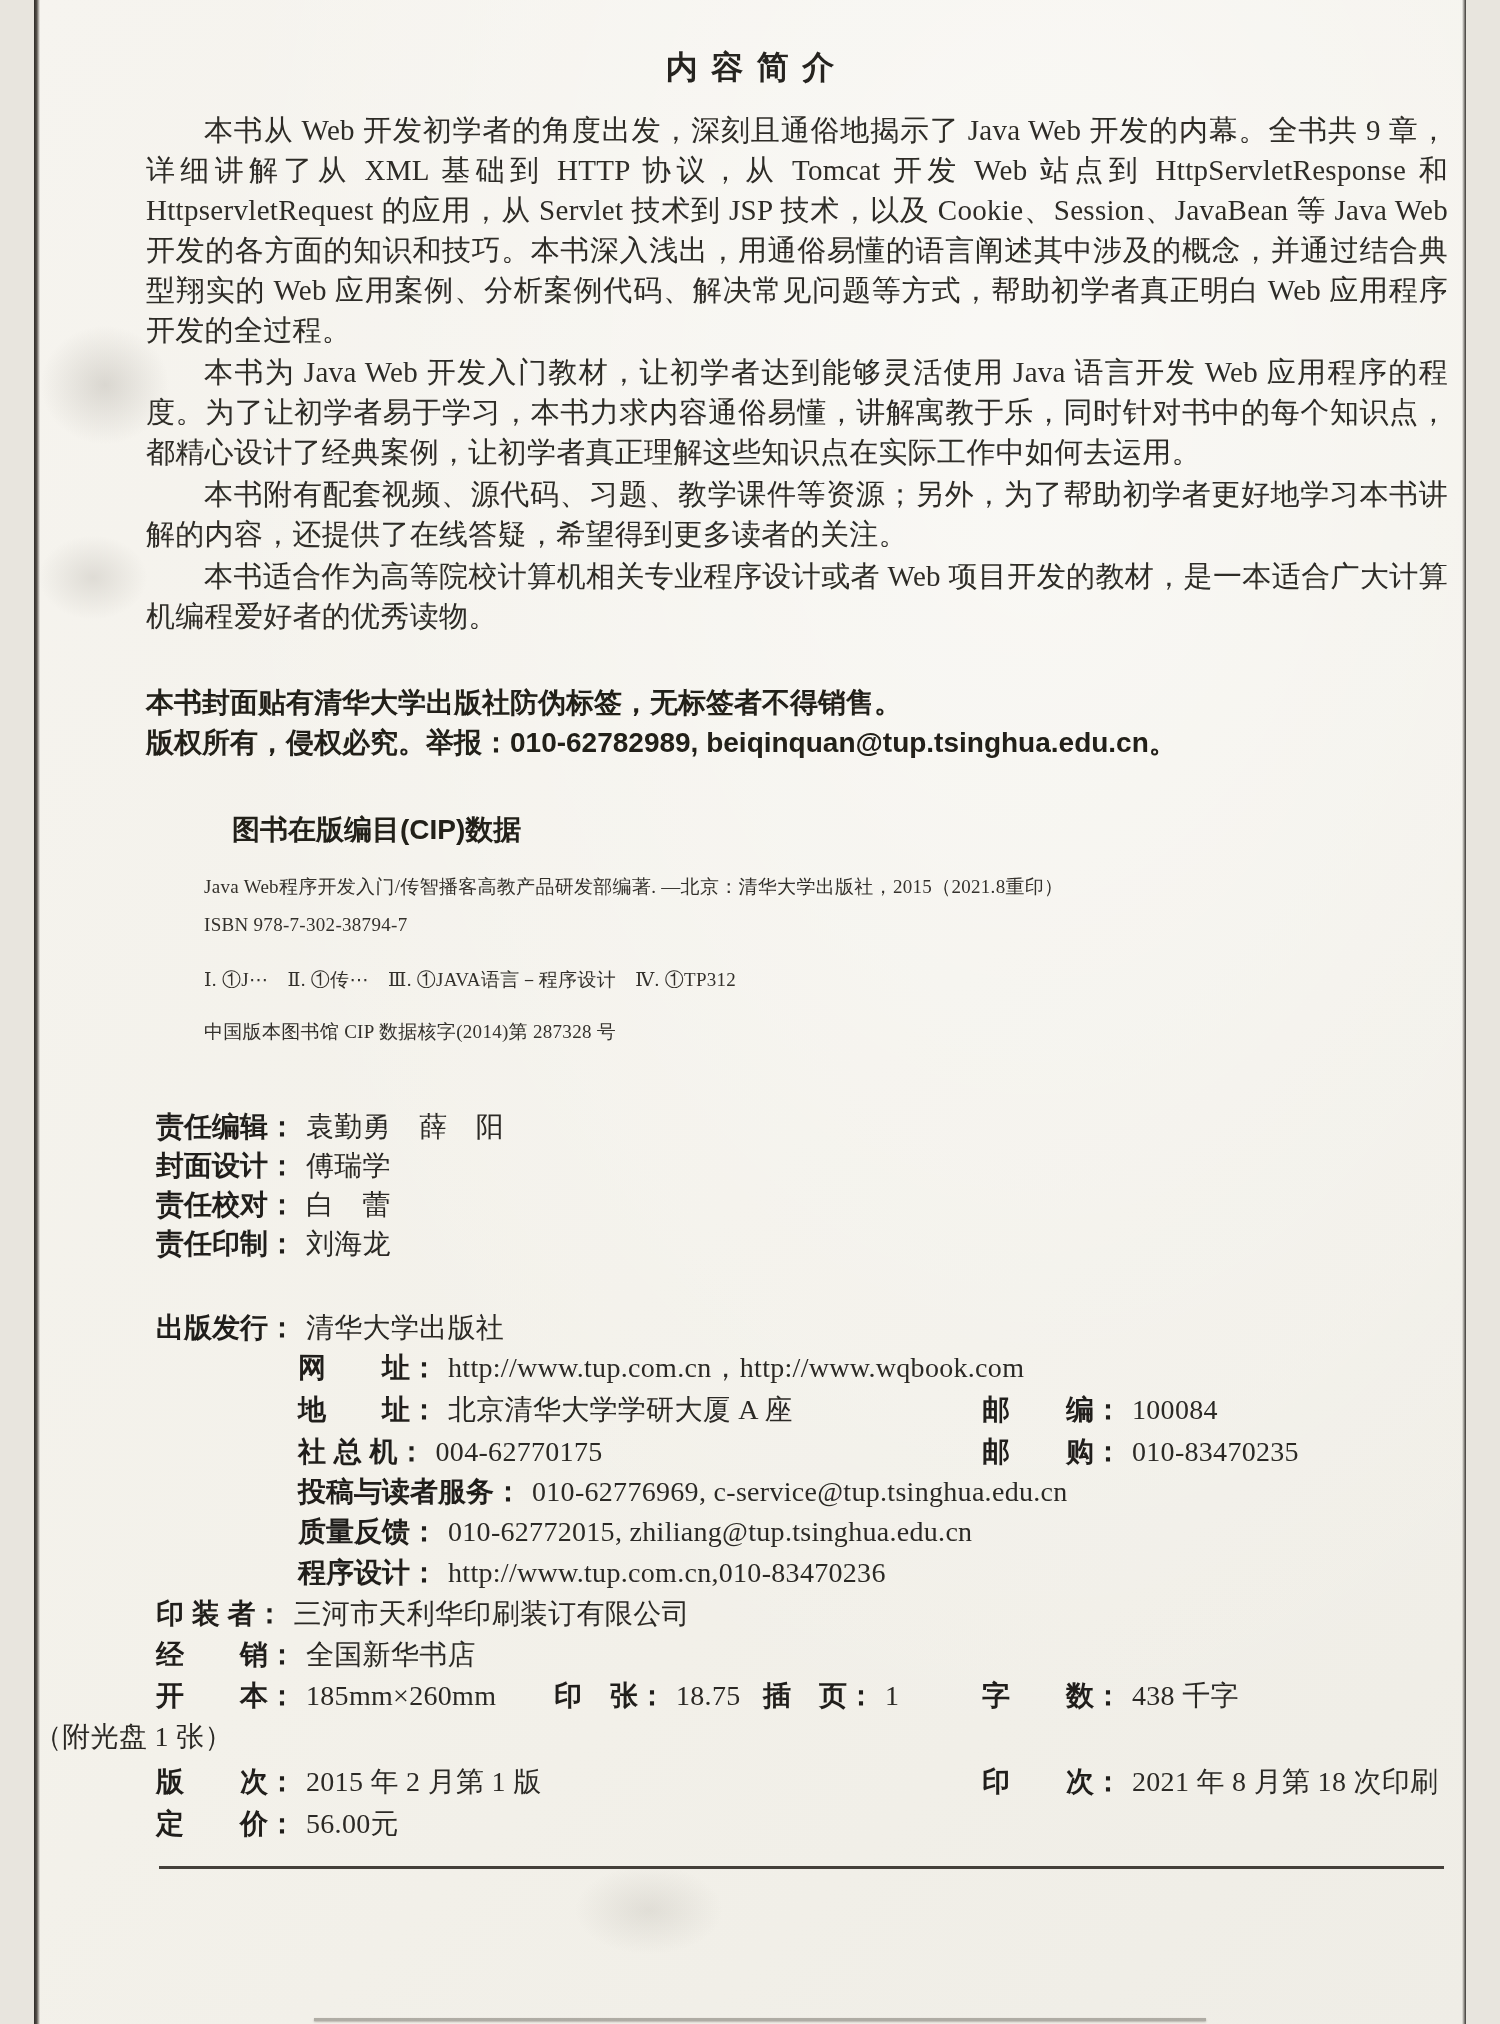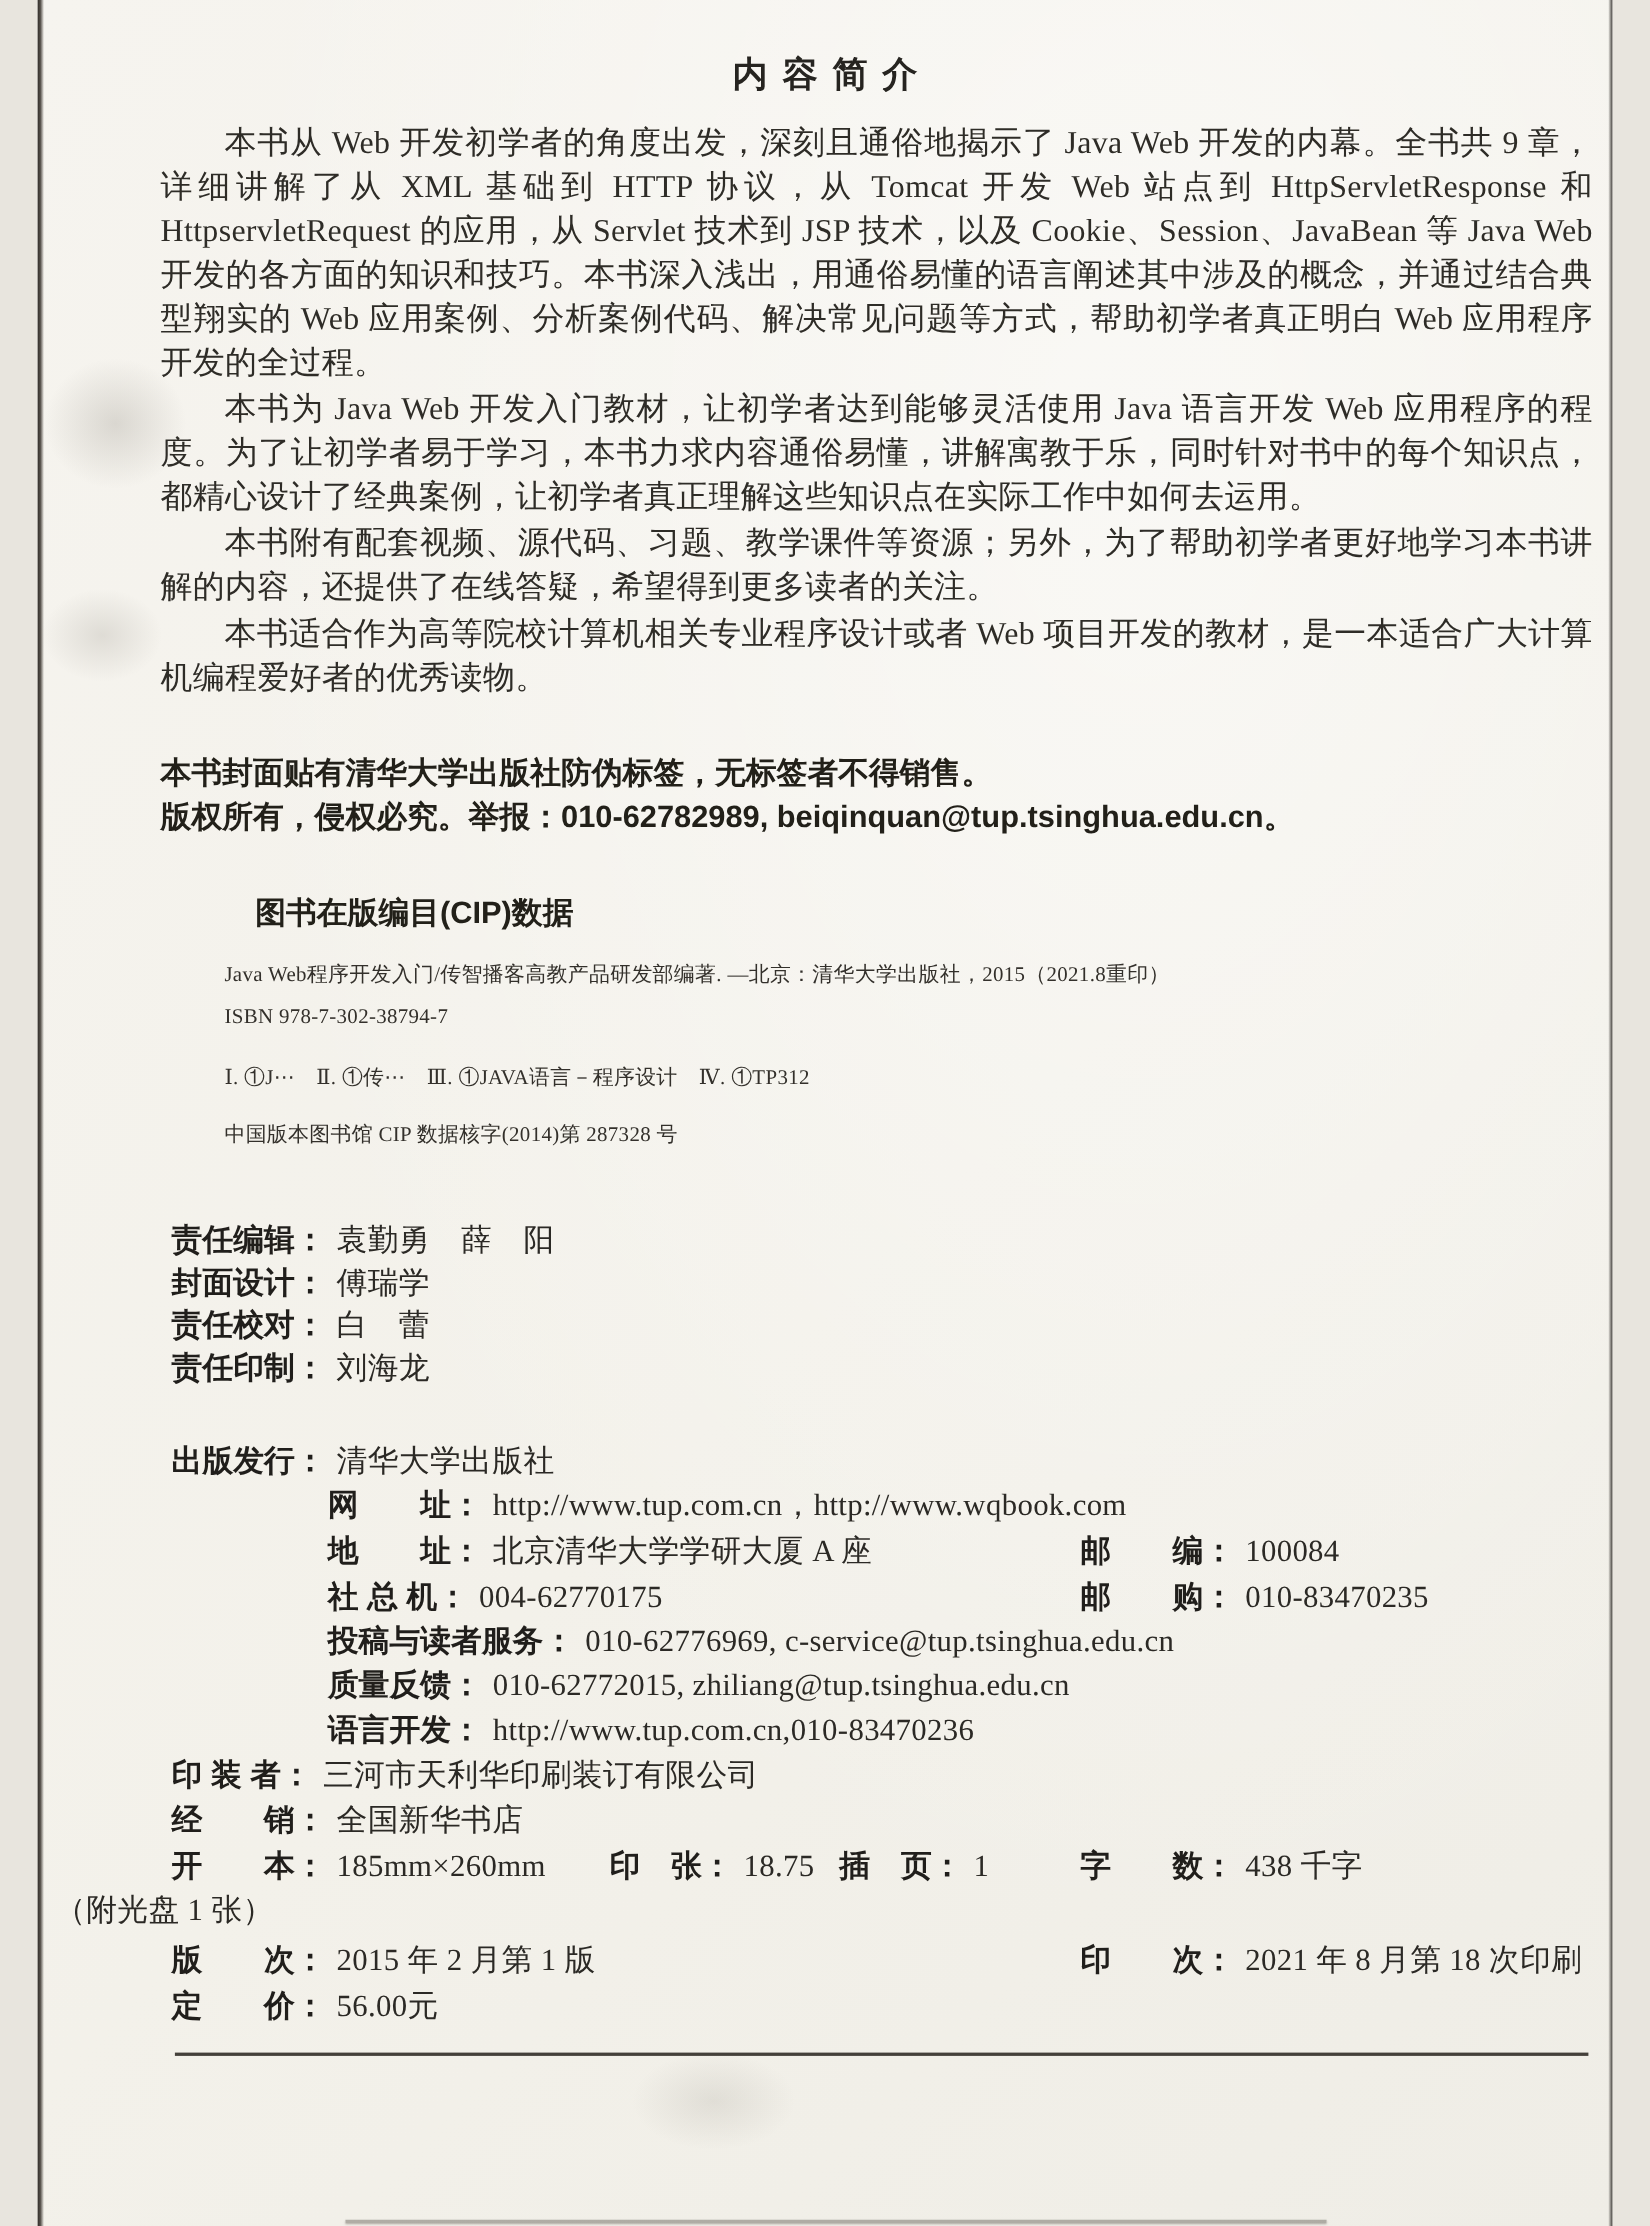--- a/index.html
+++ b/index.html
@@ -66,21 +66,21 @@
   .ex-sheets{position:absolute;left:520px;top:0;}
   .ex-inserts{position:absolute;left:729px;top:0;}
   .lbl{
     font-family:"Liberation Sans","DejaVu Sans",sans-serif;
     font-weight:700;font-size:28px;color:#201e1b;
   }
   .val{
     font-family:"Liberation Serif","DejaVu Serif",serif;
     font-size:28px;color:#2b2925;margin-left:10px;letter-spacing:0.3px;
   }
-  .val-noml{margin-left:16px;}
+  .val-noml{margin-left:0;}
 
   .rule{position:absolute;top:1866px;left:125px;width:1285px;height:3px;background:#44403a;}
   .footer-label{
     font-family:"Liberation Serif","DejaVu Serif",serif;
     font-size:28px;color:#2b2925;letter-spacing:1px;
   }
 </style>
 </head>
 <body>
 
@@ -146,21 +146,21 @@
 
   <div class="row" style="top:1472px">
     <span class="sub"><span class="lbl">投稿与读者服务：</span><span class="val">010-62776969, c-service@tup.tsinghua.edu.cn</span></span>
   </div>
 
   <div class="row" style="top:1512px">
     <span class="sub"><span class="lbl">质量反馈：</span><span class="val">010-62772015, zhiliang@tup.tsinghua.edu.cn</span></span>
   </div>
 
   <div class="row" style="top:1553px">
-    <span class="sub"><span class="lbl">语言开发：</span><span class="val">http://www.tup.com.cn,010-83470236</span></span>
+    <span class="sub"><span class="lbl">程序设计：</span><span class="val">http://www.tup.com.cn,010-83470236</span></span>
   </div>
 
   <div class="row" style="top:1594px">
     <span class="main"><span class="lbl">印 装 者：</span><span class="val">三河市天利华印刷装订有限公司</span></span>
   </div>
 
   <div class="row" style="top:1635px">
     <span class="main"><span class="lbl">经　　销：</span><span class="val">全国新华书店</span></span>
   </div>
 

